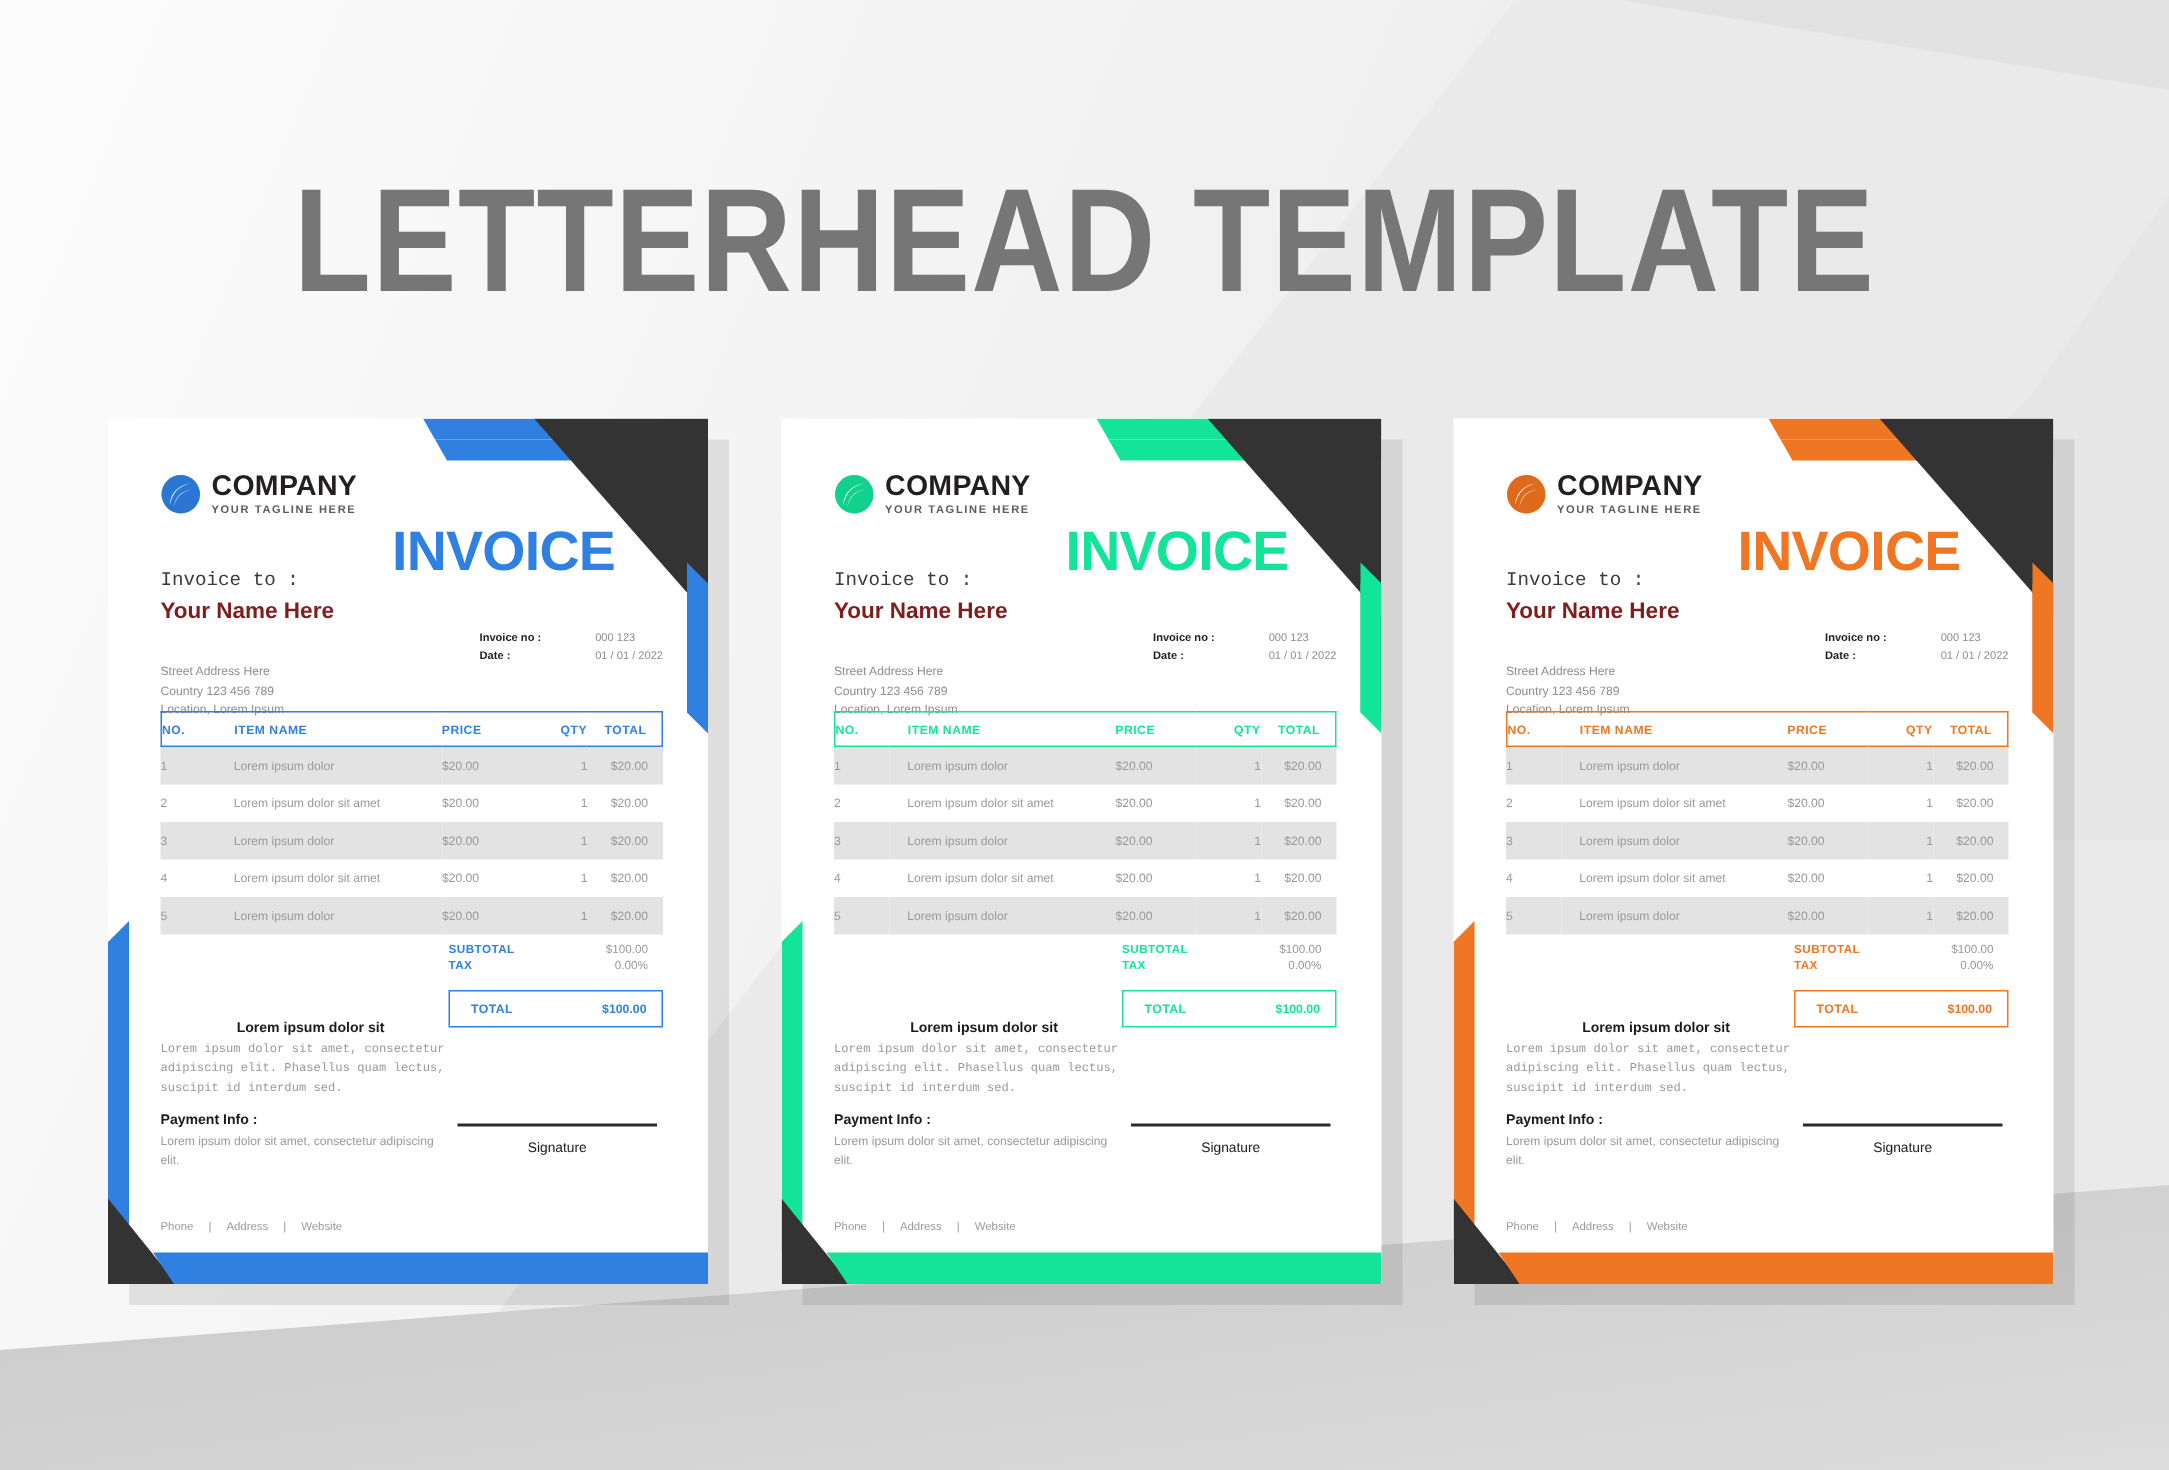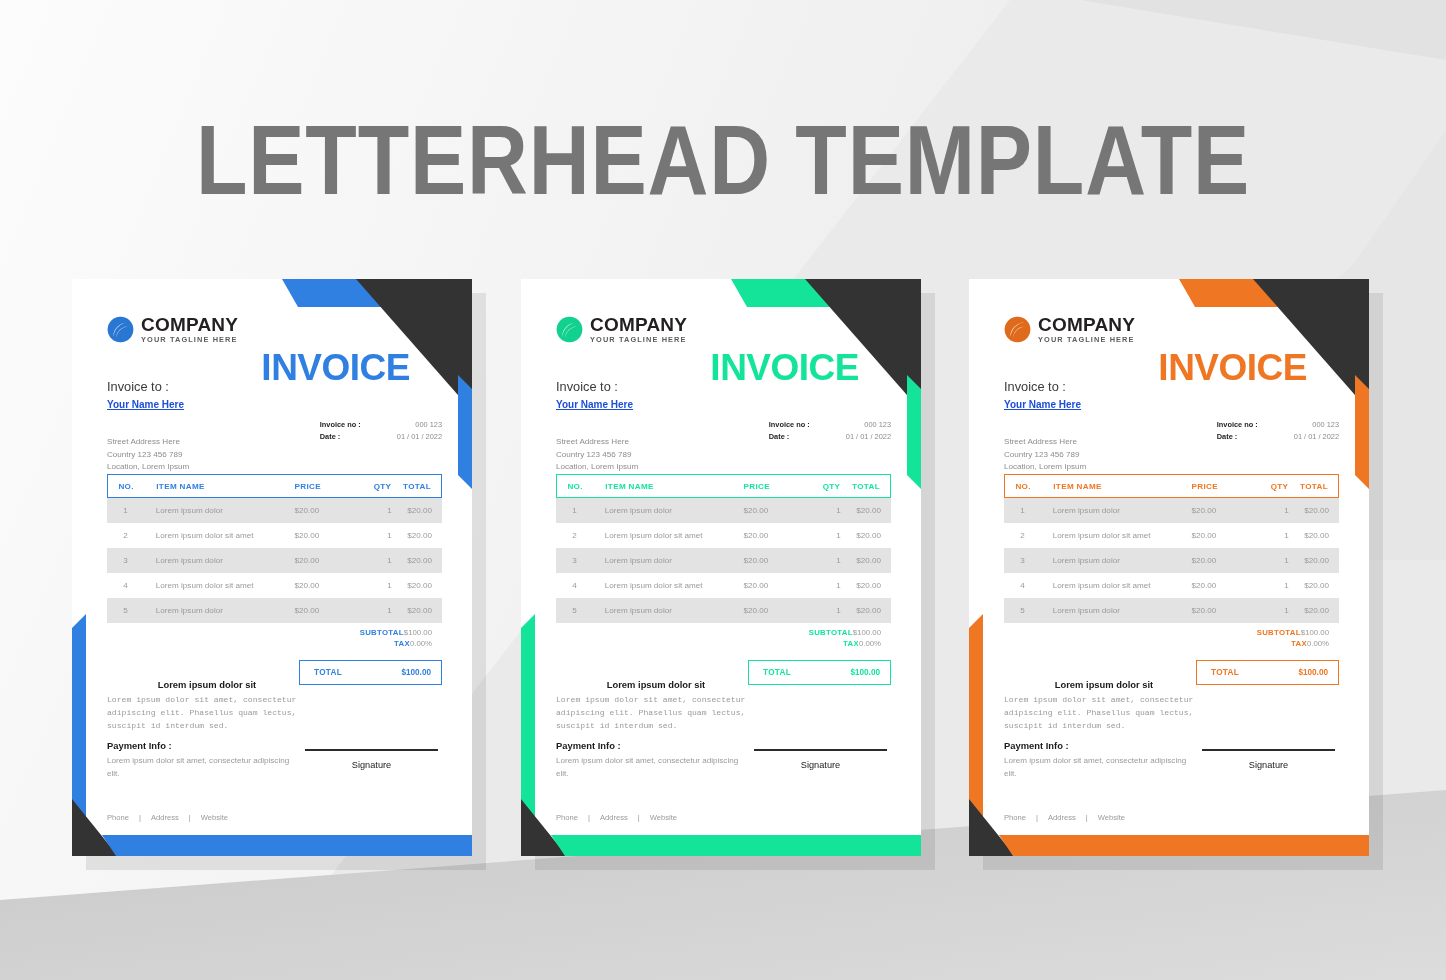--- a/index.html
+++ b/index.html
@@ -80,60 +80,60 @@
   .invoice-word {
     position: absolute;
     right: 62px; top: 68px;
     font-size: 37px; font-weight: bold;
     letter-spacing: -0.5px;
   }
 
   .bill-to {
     position: absolute; left: 35px; top: 100px;
   }
-  .bill-label { font-size: 12.8px; color: #3a3a3a; }
-  .bill-name  { font-size: 10px; font-weight: bold; color: #1d4ed8; margin-top: 5px; text-decoration: underline; }
+  .bill-label { font-size: 12.8px; color: #3a3a3a; font-family: Liberation Mono, monospace; }
+  .bill-name  { font-size: 15px; font-weight: bold; color: #7f1d1d; margin-top: 5px; }
   .bill-addr  { margin-top: 26px; font-size: 8.1px; color: #8d8d8d; line-height: 1.55; }
 
   .meta {
     position: absolute; right: 30px; top: 140px;
     font-size: 7.4px; line-height: 1.65;
   }
   .meta table { border-collapse: collapse; }
   .meta td.k { font-weight: bold; color: #1f1f1f; padding-right: 36px; white-space: nowrap; }
-  .meta td.v { color: #8d8d8d; text-align: right; white-space: nowrap; }
+  .meta td.v { color: #8d8d8d; white-space: nowrap; }
 
   
   .items {
     position: absolute;
     left: 35px; right: 30px; top: 195px;
   }
   .items table { width: 100%; border-collapse: collapse; table-layout: fixed; }
   .thead-box { border: 1.6px solid; }
   .items th {
     font-size: 8.1px; font-weight: bold; letter-spacing: 0.35px;
     padding: 7px 0 6px;
   }
   .items td {
     font-size: 8.1px; color: #9a9a9a; padding: 8px 0;
   }
   .items tbody tr.alt td { background: #e3e3e3; }
-  .col-no    { width: 11%;  text-align: center; }
+  .col-no    { width: 11%;  text-align: left; }
   .col-item  { width: 45%;  text-align: left; padding-left: 12px !important; }
   .col-price { width: 16%;  text-align: left; }
   .col-qty   { width: 13%;  text-align: right; }
   .col-total { width: 15%;  text-align: right; padding-right: 10px !important; }
 
   
   .totals {
     position: absolute; right: 30px; top: 348px;
     width: 143px;
   }
   .totals .row {
-    display: flex; justify-content: flex-end; align-items: center;
+    display: flex; justify-content: space-between; align-items: center;
     font-size: 7.8px; padding: 1px 10px 1px 0;
   }
   .totals .row .k { font-weight: bold; letter-spacing: 0.3px; }
   .totals .row .v { color: #9a9a9a; }
   .totals .grand {
     margin-top: 11px;
     border: 1.5px solid;
     display: flex; justify-content: space-between; align-items: center;
     padding: 7px 10px 7px 14px;
     font-size: 8.2px;

